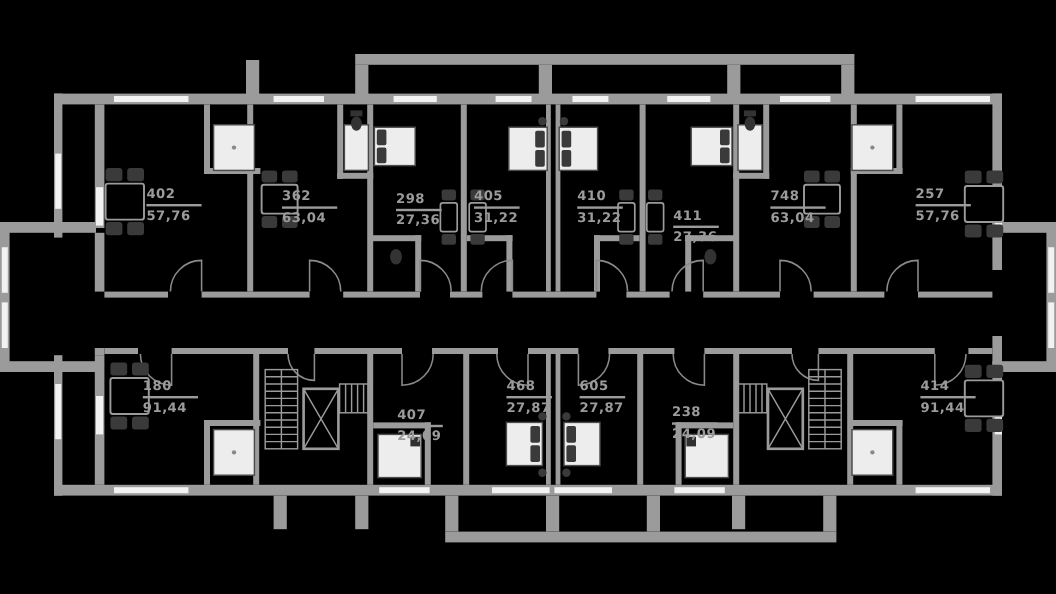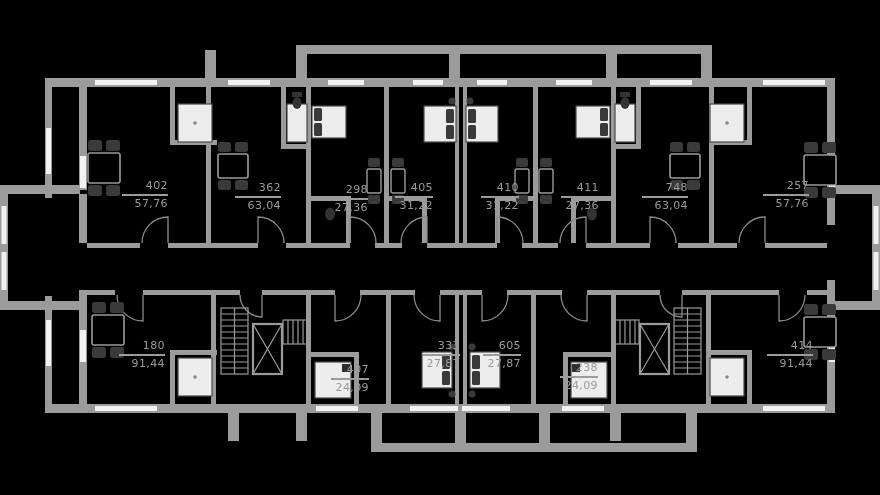--- a/index.html
+++ b/index.html
@@ -1,20 +1,20 @@
 <!DOCTYPE html>
 <html><head>
 <meta charset="utf-8">
 <style>
   html,body{margin:0;padding:0;background:#000;}
   .plan{position:relative;width:880px;height:495px;background:#000;overflow:hidden;
         font-family:"DejaVu Sans",sans-serif;}
   .plan svg{position:absolute;left:0;top:0;}
-  .unit-label{position:absolute;transform:translateX(-50%);text-align:right;
-      color:#9b9b9b;font-weight:400;font-size:11px;letter-spacing:.4px;line-height:1.15;margin-top:24px;}
+  .unit-label{position:absolute;transform:translateX(-50%);text-align:left;
+      color:#9b9b9b;font-weight:700;font-size:11px;letter-spacing:.4px;line-height:1.15;}
   .unit-label .rule{height:2px;background:#9b9b9b;width:38px;margin:1px auto 2px;}
   .unit-label.lg .rule{width:46px;}
 </style>
 </head>
 <body>
 
 <div class="plan">
 
 <svg width="880" height="495" viewBox="0 0 880 495">
   <rect x="0" y="0" width="880" height="495" fill="#000"></rect>
@@ -343,21 +343,21 @@
   <div>298</div>
   <div class="rule"></div>
   <div>27,36</div>
 </div>
 <div class="unit-label" style="left:414px;top:158px">
   <div>405</div>
   <div class="rule"></div>
   <div>31,22</div>
 </div>
 <div class="unit-label" style="left:441px;top:316px">
-  <div>333</div>
+  <div>468</div>
   <div class="rule"></div>
   <div>27,87</div>
 </div>
 <div class="unit-label" style="left:350px;top:340px">
   <div>407</div>
   <div class="rule"></div>
   <div>24,09</div>
 </div>
 <div class="unit-label" style="left:579px;top:338px">
   <div>238</div>
@@ -367,21 +367,21 @@
 <div class="unit-label" style="left:502px;top:316px">
   <div>605</div>
   <div class="rule"></div>
   <div>27,87</div>
 </div>
 <div class="unit-label" style="left:500px;top:158px">
   <div>410</div>
   <div class="rule"></div>
   <div>31,22</div>
 </div>
-<div class="unit-label" style="left:580px;top:158px">
+<div class="unit-label" style="left:580px;top:174px">
   <div>411</div>
   <div class="rule"></div>
   <div>27,36</div>
 </div>
 <div class="unit-label lg" style="left:665px;top:158px">
   <div>748</div>
   <div class="rule"></div>
   <div>63,04</div>
 </div>
 <div class="unit-label lg" style="left:786px;top:156px">

